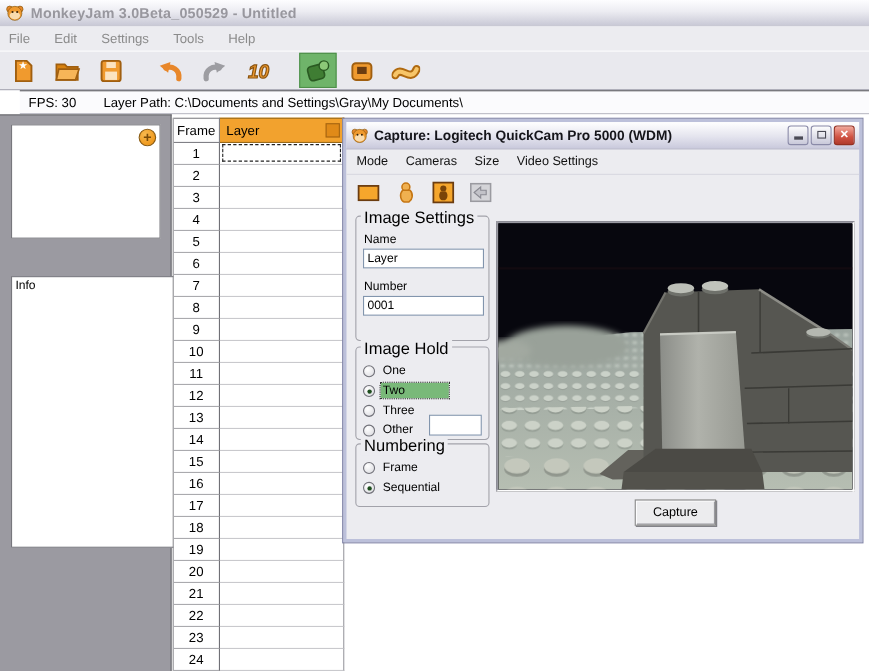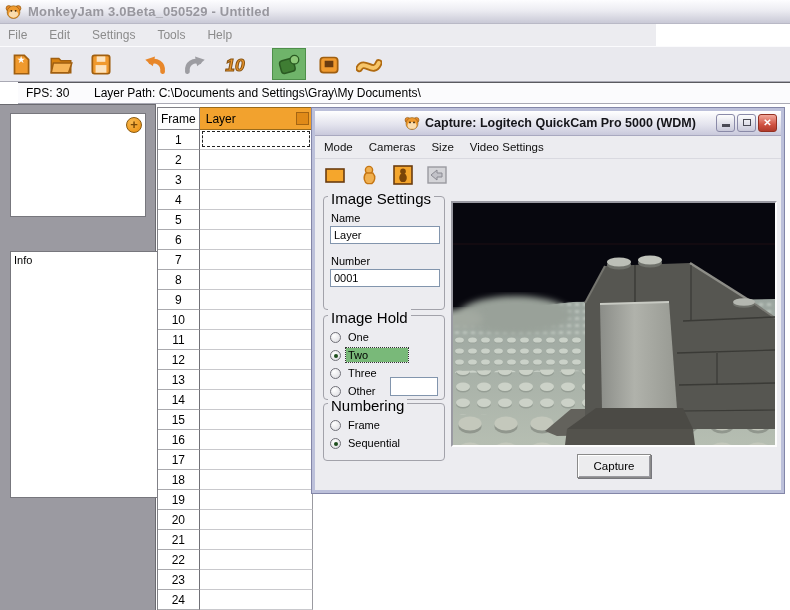--- a/index.html
+++ b/index.html
@@ -11,21 +11,21 @@
   }
   
   .titlebar {
     position:absolute; left:0; top:0; width:790px; height:24px;
     background:linear-gradient(#fdfdff 0%, #ececf2 45%, #c9c9d6 100%);
     border-bottom:1px solid #b9b9c6;
     display:flex; align-items:center; padding-left:5px; gap:6px;text-align:center;
   }
   .titlebar .title { font-weight:bold; font-size:13px; color:#98979e; letter-spacing:.2px; }
   .menubar {
-    position:absolute; left:0; top:24px; width:656px; height:22px;
+    position:absolute; left:0; top:24px; width:790px; height:22px;
     background:#ececf0; display:flex; align-items:center; gap:22px; padding-left:8px;
   }
   .menubar span { color:#8b8b8b; font-size:12px; }
   .toolbar {
     position:absolute; left:0; top:46px; width:790px; height:36px;
     background:#e9e9ee; border-top:1px solid #fbfbfd; border-bottom:1px solid #a9a9b4;
     display:flex; align-items:center; gap:6px; padding-left:4px;
   }
   .tb-btn { width:34px; height:32px; display:flex; align-items:center; justify-content:center;
     background:transparent; border:1px solid transparent; }
@@ -86,21 +86,21 @@
     content:""; position:absolute; inset:1px 2px 2px 2px; border:1px dashed #222;
   }
   
   .dialog {
     position:absolute; left:312px; top:4px; width:472px; height:385px; z-index:10;
     background:#ececf0; border:3px solid #bcc0da; outline:1px solid #8386a8;
   }
   .dlg-titlebar {
     position:absolute; left:0; top:0; width:466px; height:25px;
     background:linear-gradient(#ffffff, #e4e4ee 55%, #c9c9dc);
-    border-bottom:1px solid #a9a9c0; display:flex; align-items:center; gap:5px; padding-left:4px;justify-content:center;
+    border-bottom:1px solid #a9a9c0; display:flex; align-items:center; gap:5px; padding-left:4px;
   }
   .dlg-titlebar .title { font-weight:bold; font-size:12.5px; color:#15151a; }
   .dlg-buttons { position:absolute; right:4px; top:3px; display:flex; gap:2px; }
   .dlg-btn {
     width:19px; height:18px; border-radius:3px; border:1px solid #8a8aa8;
     background:linear-gradient(#fdfdfd,#c9c9da); color:#4a4a55;
     font-size:10px; line-height:16px; text-align:center; font-weight:bold;
   }
   .dlg-btn.close {
     background:linear-gradient(#f2a99c,#d05242 60%, #b03b2c); border-color:#943021; color:#fff;

